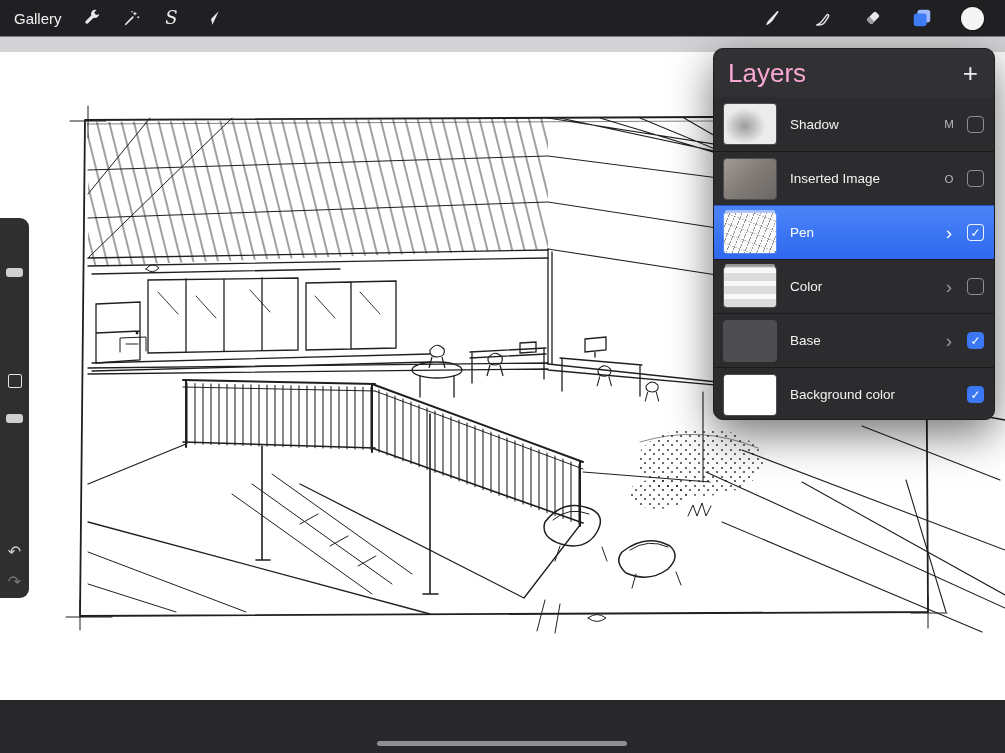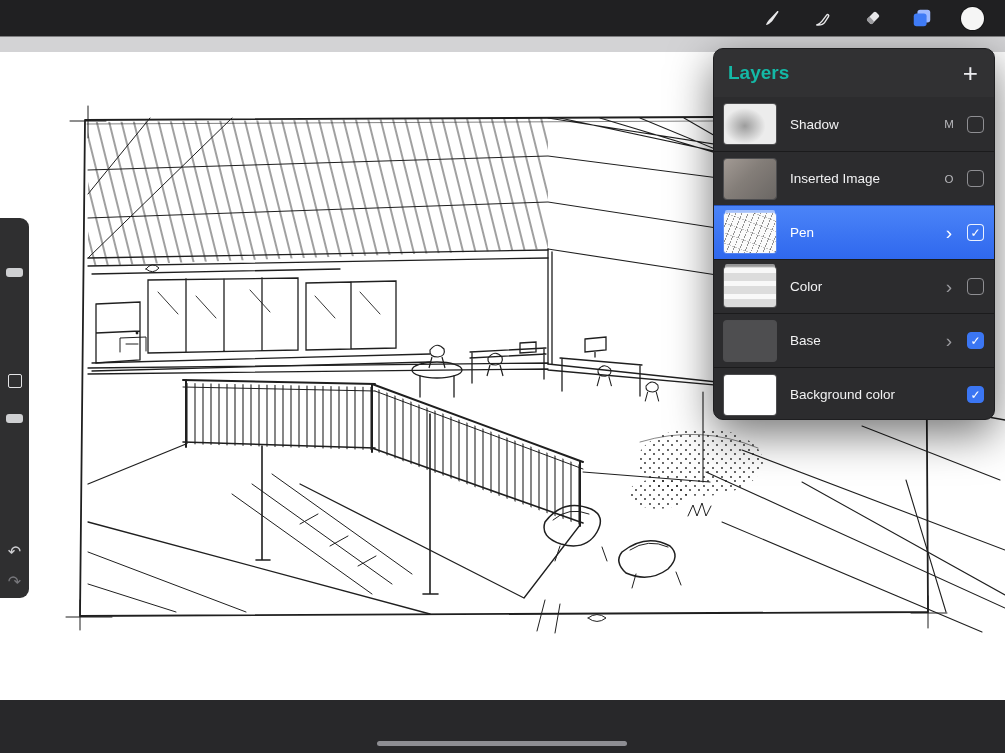--- a/index.html
+++ b/index.html
@@ -41,21 +41,21 @@
   .undo-btn{top:326px;color:#cfcfd2}
   .redo-btn{top:356px;color:#77777b}
 
   
   .layers-panel{
     position:absolute;left:713px;top:48px;width:282px;height:372px;z-index:25;
     background:#2c2c2e;border-radius:10px;border:1px solid #1e1e20;box-sizing:border-box;
     box-shadow:0 14px 44px rgba(0,0,0,.55);overflow:hidden;
   }
   .lp-header{height:48px;display:flex;align-items:center;padding:0 14px;background:#313133}
-  .lp-title{color:#14b8a6;font-size:19px;font-weight:bold;flex:1}
+  .lp-title{color:#f9a8d4;font-size:26px;font-weight:normal;flex:1}
   .lp-add{color:#ececf0;font-size:26px;font-weight:300;line-height:1;padding:0 2px;cursor:default}
   .lrow{height:54px;display:flex;align-items:center;padding:0 10px;box-sizing:border-box}
   .lrow + .lrow{border-top:1px solid rgba(0,0,0,.38)}
   .lrow.selected{background:linear-gradient(180deg,#4b84f8,#2f68ee);border-top-color:rgba(0,0,0,.2)}
   .thumb{width:52px;height:40px;border-radius:3px;box-shadow:0 0 0 1px rgba(255,255,255,.16);flex:none}
   .thumb.group-stack{box-shadow:0 -4px 0 -1px rgba(255,255,255,.5),0 0 0 1px rgba(255,255,255,.18)}
   .t-photo{background:linear-gradient(135deg,#a29a94 0%,#837d78 45%,#6b6764 100%)}
   .t-shadow{background:#ececec;background-image:radial-gradient(closest-side at 40% 55%,rgba(90,90,90,.55),rgba(90,90,90,0))}
   .t-pen{background:#fbfbfb;background-image:
      repeating-linear-gradient(112deg,transparent 0 5px,rgba(20,20,20,.45) 5px 5.7px),
@@ -165,20 +165,48 @@
     <use href="#chair" transform="translate(488,306)"></use>
     <use href="#chair" transform="translate(598,318) scale(0.9)"></use>
     <use href="#chair" transform="translate(646,334) scale(0.85)"></use>
   </svg>
 </div>
 
 <div class="bottom-area"></div>
 <div class="home-indicator"></div>
 
 <header class="toolbar">
+  <div class="tb-left">
+    <span class="gallery-btn">Gallery</span>
+
+    <span class="tb-btn">
+      <svg width="20" height="20" viewBox="0 0 24 24">
+        <path d="M20.5 7a5 5 0 0 1-6.6 4.7L7.6 18a2 2 0 1 1-2.8-2.8l6.3-6.3A5 5 0 0 1 17.5 2.4l-2.7 2.7 1 2.4 2.4 1 2.3-1.5z" fill="#e8e8ea"></path>
+      </svg>
+    </span>
+
+    <span class="tb-btn">
+      <svg width="20" height="20" viewBox="0 0 24 24">
+        <path d="M4.5 19.5 L13 11" stroke="#e8e8ea" stroke-width="2" stroke-linecap="round" fill="none"></path>
+        <path d="M15.5 4 l.8 2 2 .8 -2 .8 -.8 2 -.8 -2 -2 -.8 2 -.8z" fill="#e8e8ea"></path>
+        <circle cx="19.5" cy="11" r="1.2" fill="#e8e8ea"></circle>
+        <circle cx="12" cy="4.5" r="1" fill="#e8e8ea"></circle>
+      </svg>
+    </span>
+
+    <span class="tb-btn">
+      <span class="sel-glyph">S</span>
+    </span>
+
+    <span class="tb-btn">
+      <svg width="20" height="20" viewBox="0 0 24 24">
+        <path d="M4 20 L20 4 L12.5 20 L10.8 13.2 Z" fill="#e8e8ea"></path>
+      </svg>
+    </span>
+  </div>
 
   <div class="tb-right">
     <span class="tb-btn">
       <svg width="21" height="21" viewBox="0 0 24 24">
         <path d="M4.5 19.5 C9 18 10 16.5 12 14.5 L18.5 5 C19.5 3.8 18 2.8 17 4 L9.5 12 C7.5 14 6 15.5 4.5 19.5 Z" fill="#e8e8ea"></path>
       </svg>
     </span>
     <span class="tb-btn">
       <svg width="21" height="21" viewBox="0 0 24 24">
         <path d="M5 19.5 C8.5 18.5 10 17 11.5 15 L16.5 8.5 C18 6.5 20 8 18.8 10 L14.5 16.5 C13 18.8 10 20 5 19.5 Z" fill="none" stroke="#e8e8ea" stroke-width="1.6"></path>

